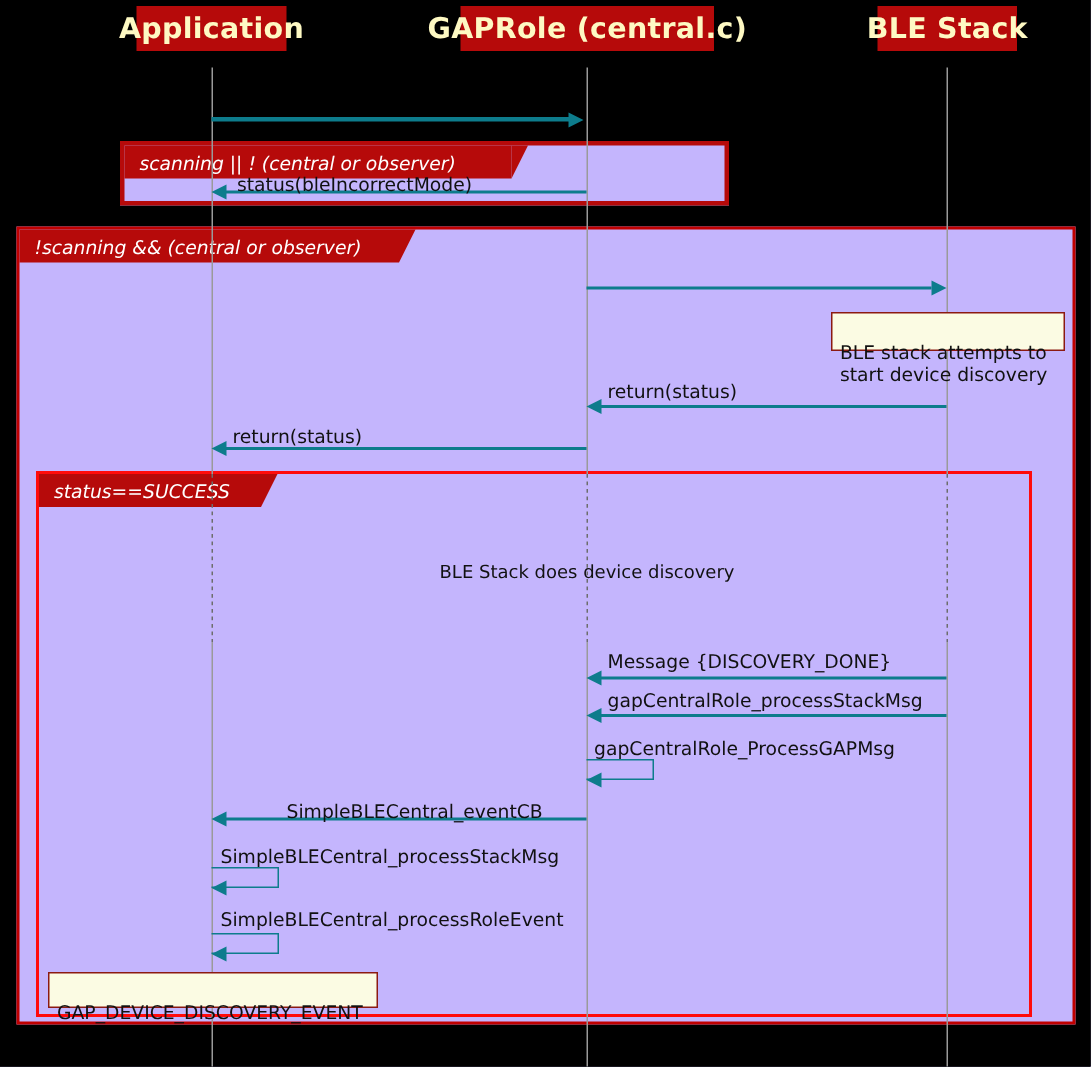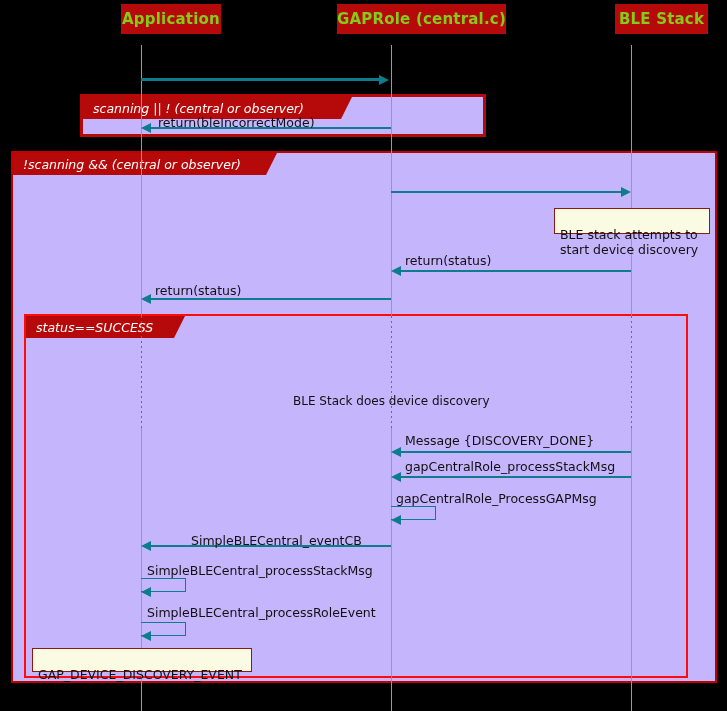--- a/index.html
+++ b/index.html
@@ -1,24 +1,24 @@
 <!DOCTYPE html>
 <html><head>
 <meta charset="utf-8">
 <style>
   html,body{margin:0;padding:0;background:#000;}
   body{width:727px;height:711px;overflow:hidden;
        font-family:"DejaVu Sans","Liberation Sans",sans-serif;}
   #diagram{position:relative;width:727px;height:711px;background:#000000;}
 
   
-  .participant{position:absolute;background:#B60A0A;color:#84cc16;
-    font-weight:bold;font-size:15px;letter-spacing:.2px;
+  .participant{position:absolute;background:#B60A0A;color:#fef9c3;
+    font-weight:bold;font-size:19px;letter-spacing:.2px;
     display:flex;align-items:center;justify-content:center;
-    white-space:nowrap;box-sizing:border-box;margin-left:30px;}
+    white-space:nowrap;box-sizing:border-box;}
 
   
   .lifeline{position:absolute;width:1px;background:#9A9A9A;}
   .lifeline.dotted{background:none;
     background-image:linear-gradient(to bottom,#6d6d6d 50%,rgba(0,0,0,0) 0%);
     background-size:1px 5px;background-repeat:repeat-y;}
 
   
   .frag{position:absolute;box-sizing:border-box;background:#c4b5fd;}
   .frag.outer{border:2px solid #C00000;}
@@ -103,34 +103,34 @@
   <div class="participant" style="left:585px;top:4px;width:93px;height:30px;">
     <span>BLE Stack</span>
   </div>
 
   <div class="msg" style="left:141px;top:78px;width:240px;height:3px;"></div>
   <div class="arrowR" style="left:379px;top:74.5px;"></div>
   <span class="msg-label" style="left:160px;top:60px;"></span>
 
   <div class="msg" style="left:148px;top:127px;width:243px;"></div>
   <div class="arrowL" style="left:141px;top:123px;"></div>
-  <span class="msg-label" style="left:158px;top:116px;">return(bleIncorrectMode)</span>
+  <span class="msg-label" style="left:158px;top:116px;">status(bleIncorrectMode)</span>
 
   <div class="msg" style="left:391px;top:191px;width:230px;"></div>
   <div class="arrowR" style="left:621px;top:187px;"></div>
 
   <div class="msg" style="left:398px;top:270px;width:233px;"></div>
   <div class="arrowL" style="left:391px;top:266px;"></div>
   <span class="msg-label" style="left:405px;top:254px;">return(status)</span>
 
   <div class="msg" style="left:148px;top:298px;width:243px;"></div>
   <div class="arrowL" style="left:141px;top:294px;"></div>
   <span class="msg-label" style="left:155px;top:284px;">return(status)</span>
 
-  <span class="divider-text" style="left:293px;top:394px;">BLE Stack does device discovery</span>
+  <span class="divider-text" style="left:293px;top:374px;">BLE Stack does device discovery</span>
 
   <div class="msg" style="left:398px;top:451px;width:233px;"></div>
   <div class="arrowL" style="left:391px;top:447px;"></div>
   <span class="msg-label" style="left:405px;top:434px;">Message {DISCOVERY_DONE}</span>
 
   <div class="msg" style="left:398px;top:476px;width:233px;"></div>
   <div class="arrowL" style="left:391px;top:472px;"></div>
   <span class="msg-label" style="left:405px;top:460px;">gapCentralRole_processStackMsg</span>
 
   <div class="selfloop" style="left:391px;top:506px;width:45px;height:14px;"></div>

